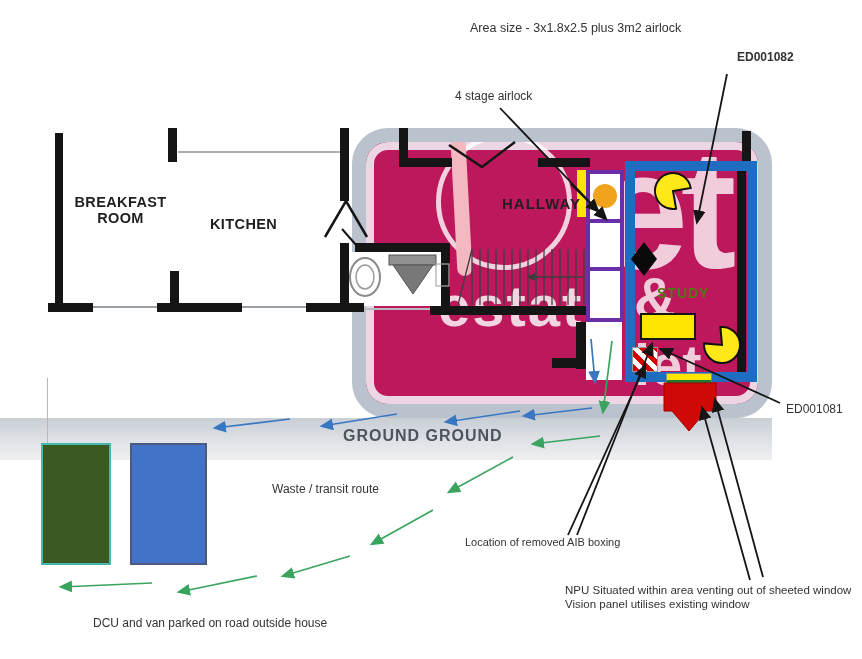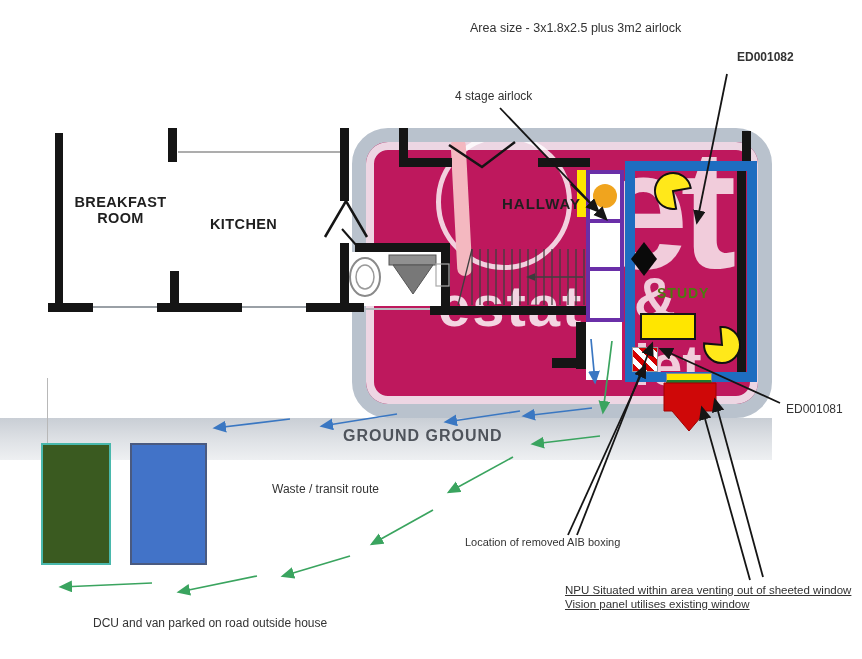--- a/index.html
+++ b/index.html
@@ -201,20 +201,20 @@
   <div class="room" style="left:210px;top:216px;text-align:center;">KITCHEN</div>
   <div class="room" style="left:470px;top:195px;font-size:15px;letter-spacing:1px;margin-left:32px;">HALLWAY</div>
   <div class="room" style="left:657px;top:285px;font-size:14px;letter-spacing:1px;color:#4d7c0f;">STUDY</div>
   <div class="room" style="left:343px;top:427px;font-size:16px;letter-spacing:1px;color:#4f545c;">GROUND GROUND</div>
 
   <div class="lbl" style="left:470px;top:21px;font-size:12.5px;">Area size - 3x1.8x2.5 plus 3m2 airlock</div>
   <div class="lbl" style="left:737px;top:50px;font-weight:bold;">ED001082</div>
   <div class="lbl" style="left:455px;top:89px;">4 stage airlock</div>
   <div class="lbl" style="left:786px;top:402px;">ED001081</div>
   <div class="lbl" style="left:465px;top:536px;font-size:11px;">Location of removed AIB boxing</div>
-  <div class="lbl" style="left:565px;top:583px;font-size:11.5px;line-height:14px;text-decoration:underline;">
+  <div class="lbl" style="left:565px;top:583px;font-size:11.5px;line-height:14px;">
     <div>NPU Situated within area venting out of sheeted window</div>
     <div>Vision panel utilises existing window</div>
   </div>
   <div class="lbl" style="left:272px;top:482px;">Waste / transit route</div>
   <div class="lbl" style="left:93px;top:616px;">DCU and van parked on road outside house</div>
 
 </div>
 
 </body></html>

